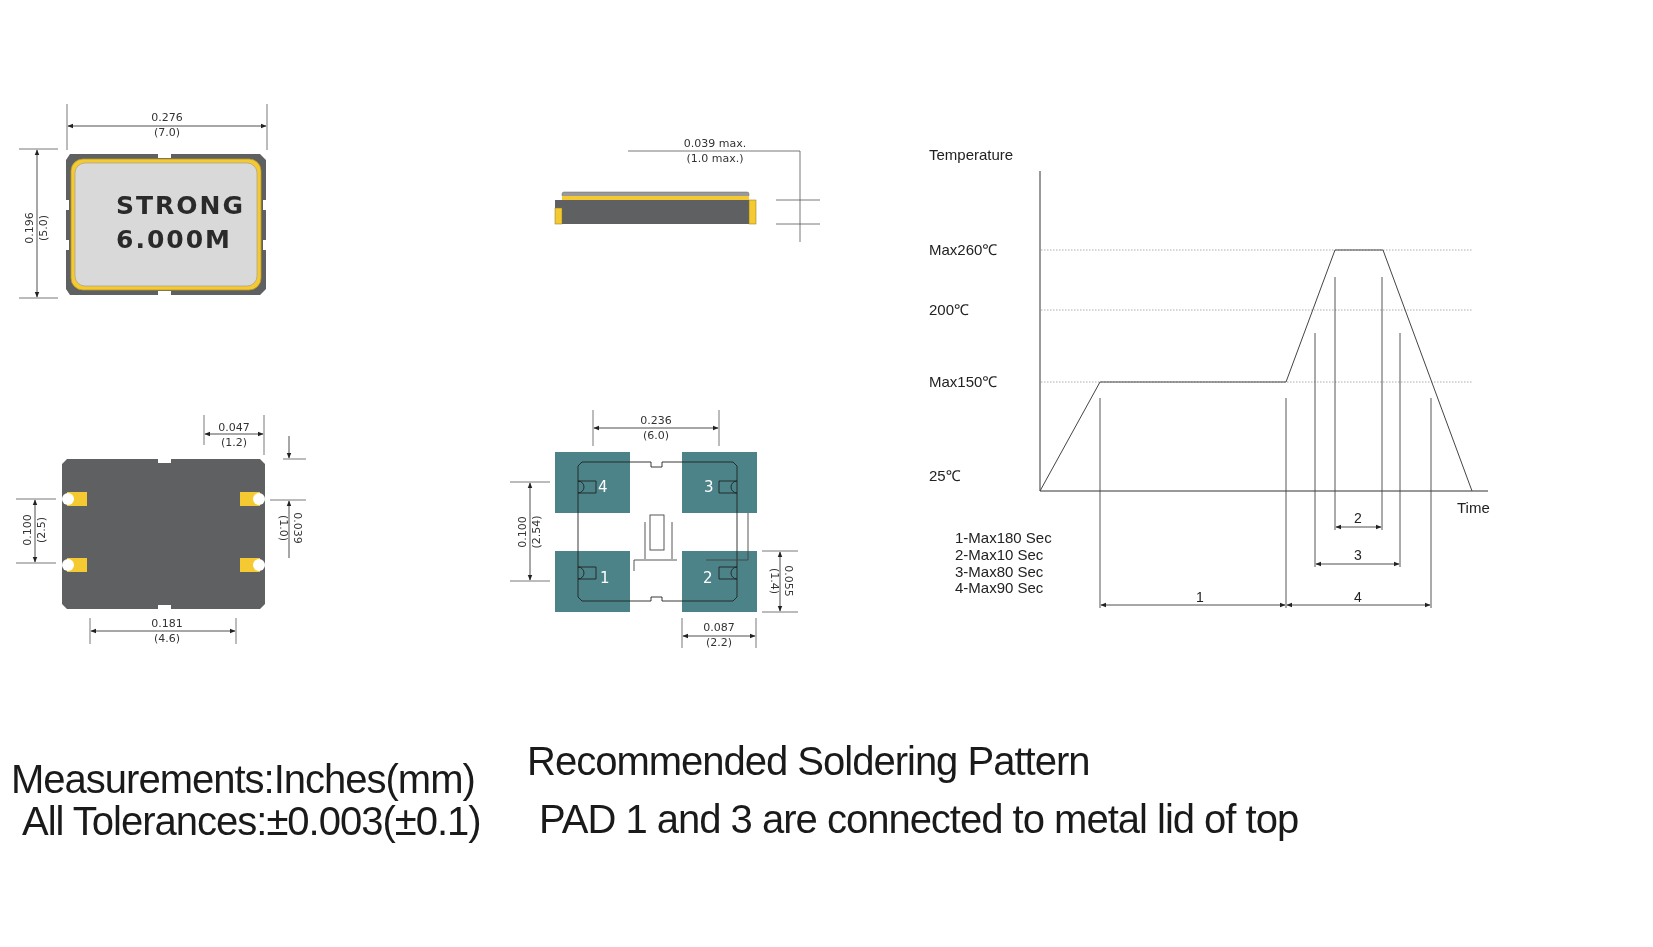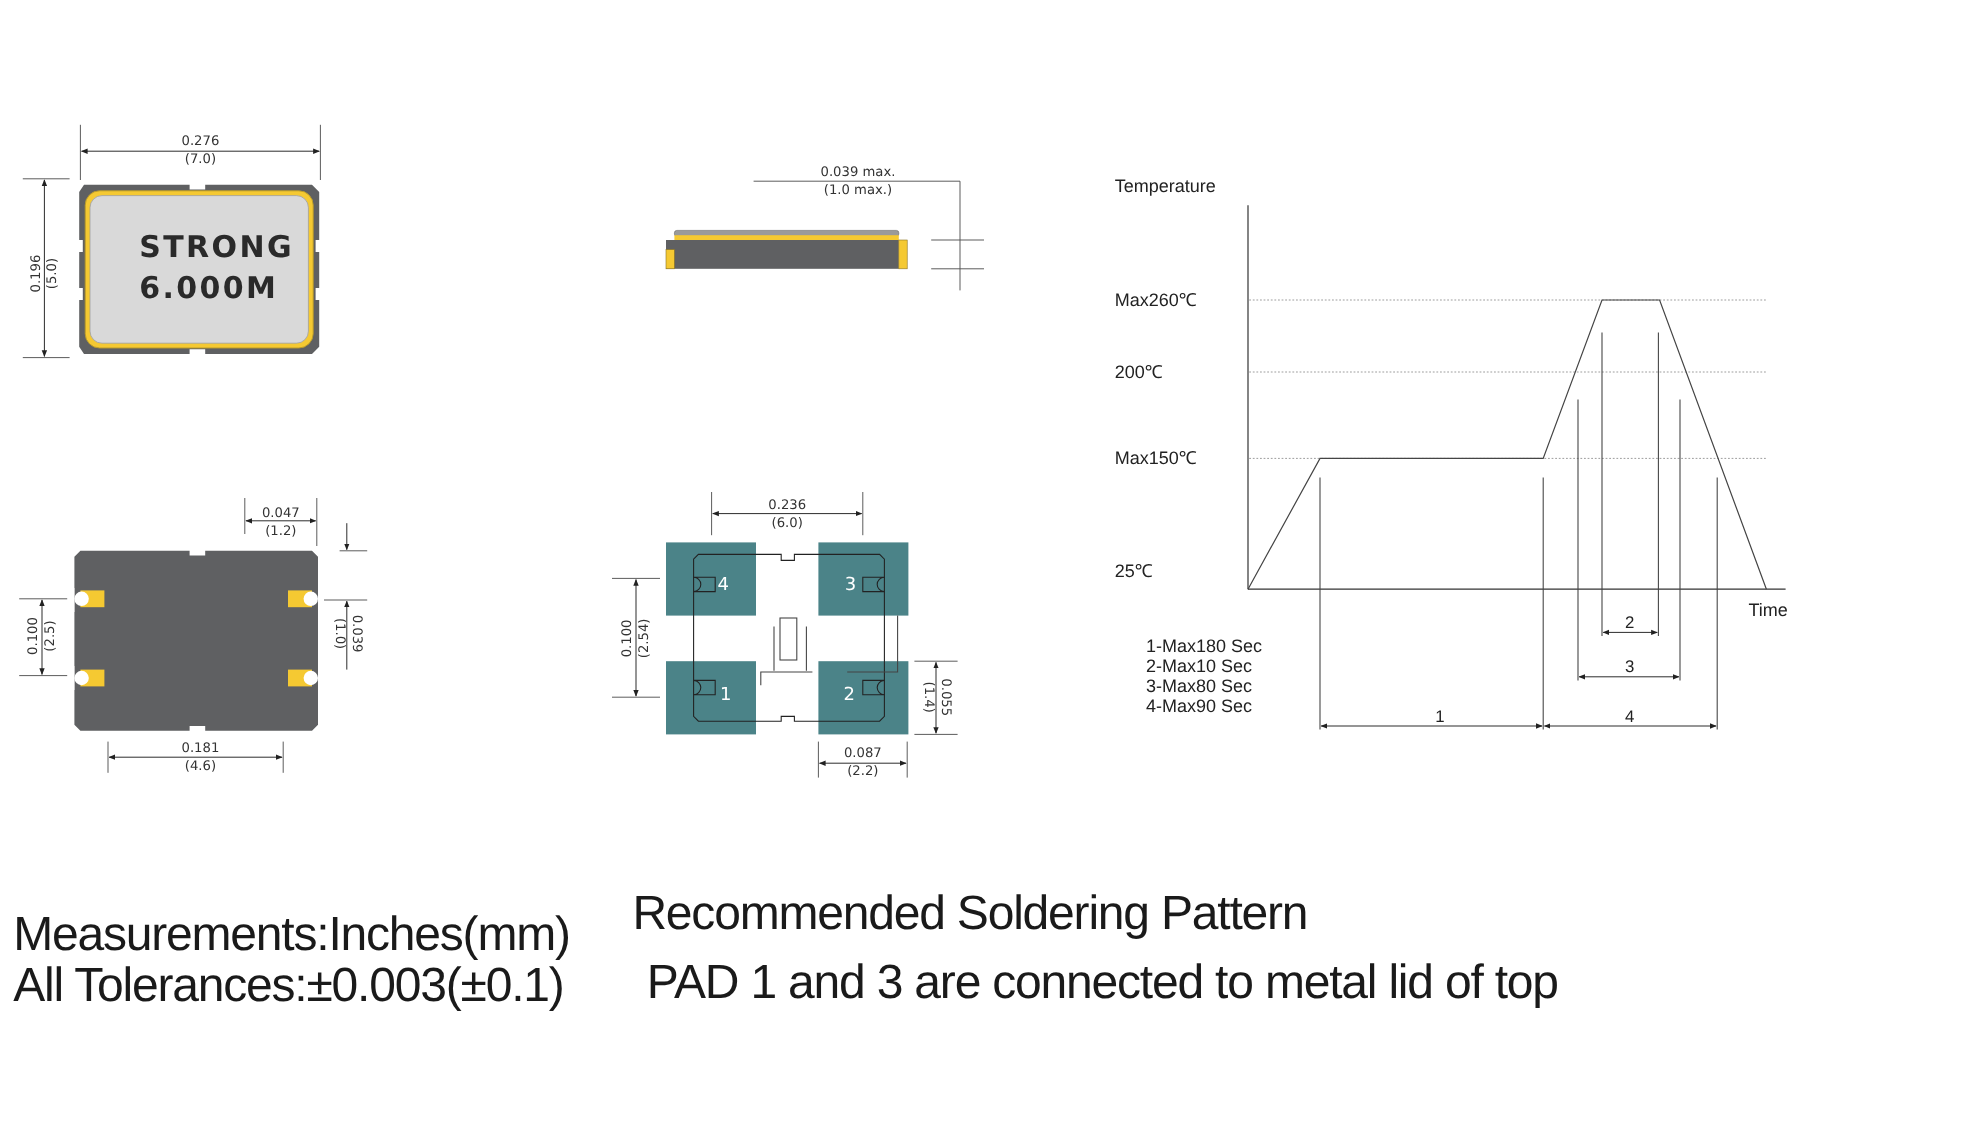--- a/index.html
+++ b/index.html
@@ -179,15 +179,15 @@
     <text class="lbl" x="1358" y="602" text-anchor="middle" style="font-size:14px">4</text>
 
     <text class="lbl" x="955" y="543">1-Max180 Sec</text>
     <text class="lbl" x="955" y="560">2-Max10 Sec</text>
     <text class="lbl" x="955" y="577">3-Max80 Sec</text>
     <text class="lbl" x="955" y="593">4-Max90 Sec</text>
   </g>
 </svg>
 
 <div class="note" style="left:11px; top:758px;">Measurements:Inches(mm)</div>
-<div class="note" style="left:11px; top:800px;">All Tolerances:±0.003(±0.1)</div>
+<div class="note" style="left:22px; top:800px;">All Tolerances:±0.003(±0.1)</div>
 <div class="note" style="left:527px; top:740px;">Recommended Soldering Pattern</div>
 <div class="note" style="left:527px; top:798px;margin-left:12px;">PAD 1 and 3 are connected to metal lid of top</div>
 
 </body></html>

